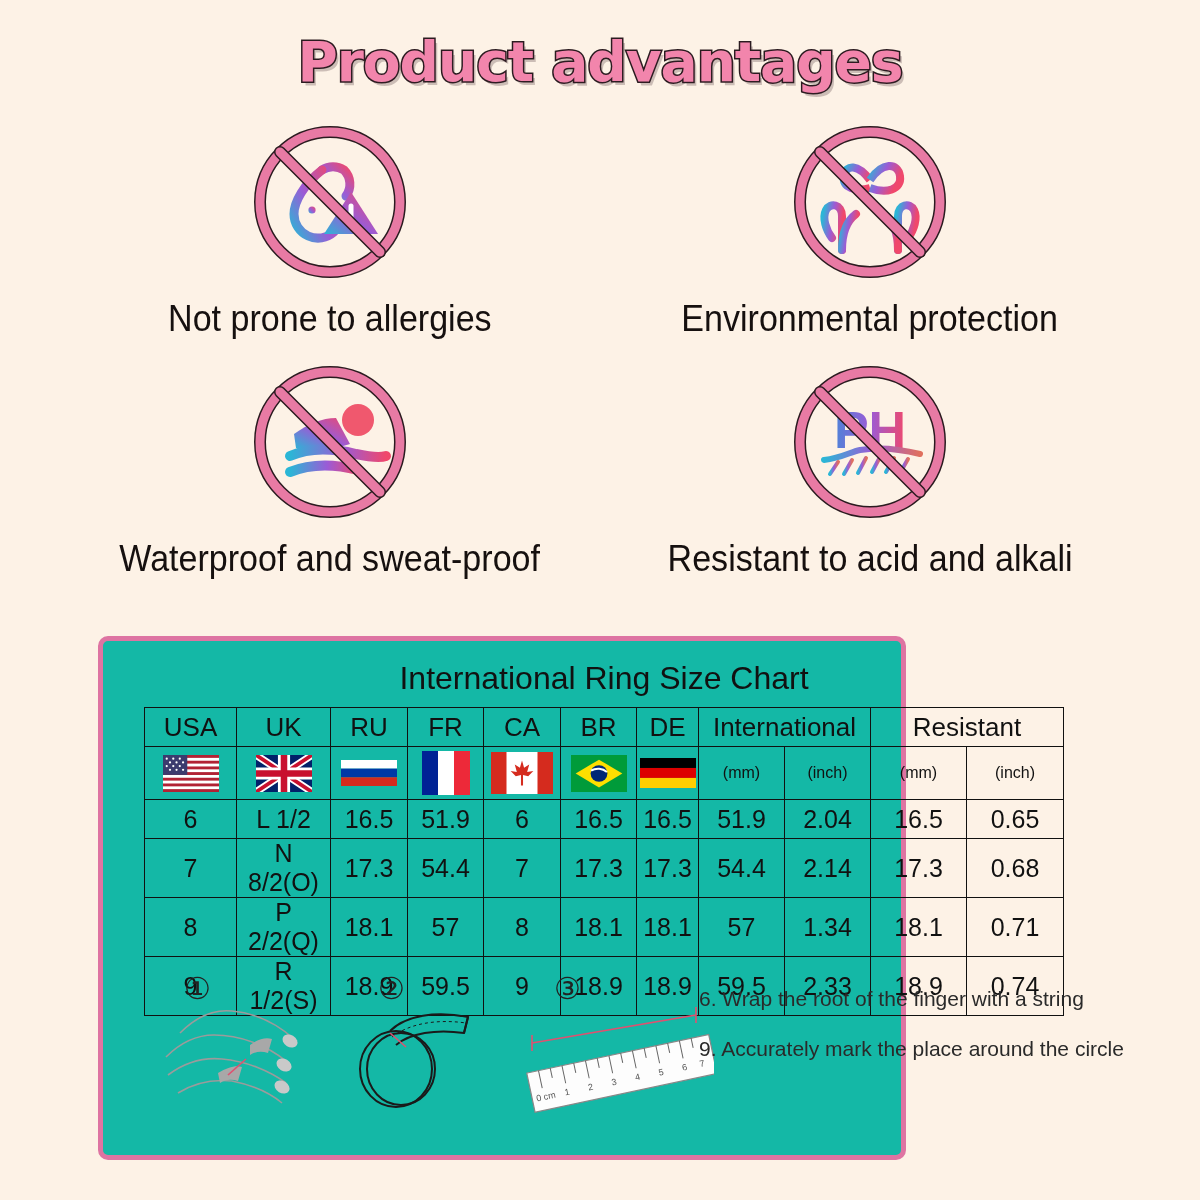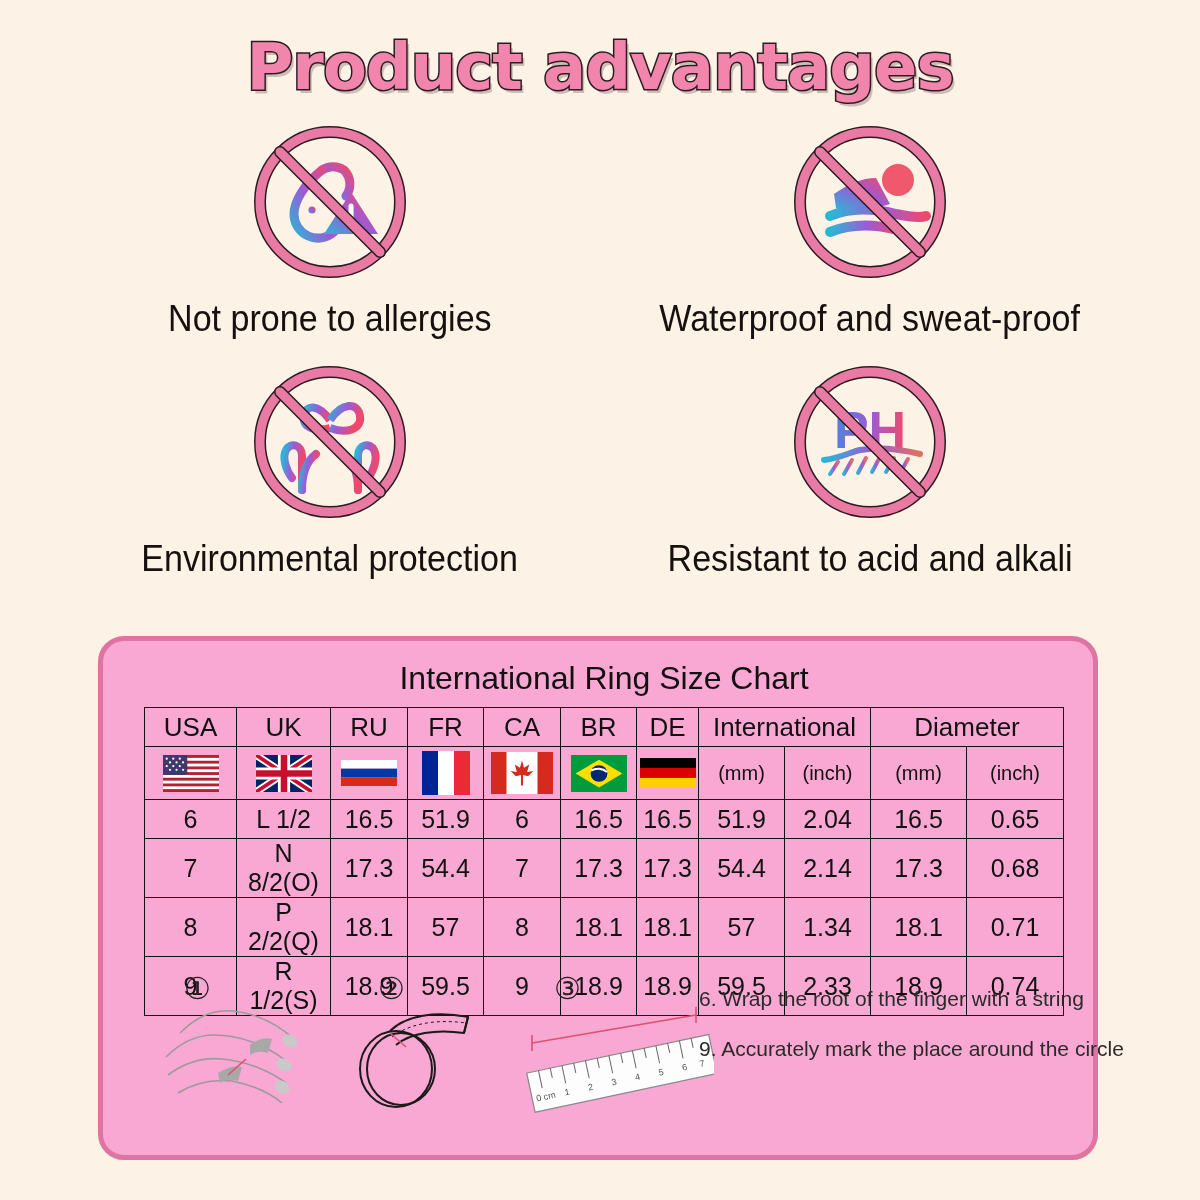--- a/index.html
+++ b/index.html
@@ -17,21 +17,21 @@
 
   
   #page-title {
     position: absolute;
     left: 0;
     top: 30px;
     width: 100%;
     text-align: center;
     font-family: "DejaVu Sans", sans-serif;
     font-weight: bold;
-    font-size: 64px;
+    font-size: 55px;
     letter-spacing: -1px;
     color: #F285AC;
     -webkit-text-stroke: 3px #2b1b20;
     paint-order: stroke fill;
     text-shadow: 3px 4px 0 rgba(60,30,40,0.25);
   }
 
   
   #features {
     position: absolute;
@@ -59,26 +59,26 @@
     color: #16100f;
     white-space: nowrap;
     transform: scaleX(0.92);
   }
 
   
   #chart-card {
     position: absolute;
     left: 98px;
     top: 636px;
-    width: 1000px;
+    width: 808px;
     height: 524px;
     box-sizing: border-box;
-    background: #f9a8d4;
+    background: #14b8a6;
     border: 5px solid #DE74A2;
-    border-radius: 26px;
+    border-radius: 10px;
   }
 
   #size-table {
     position: absolute;
     left: 41px;
     top: 8px;
     width: 919px;
     border-collapse: collapse;
     table-layout: fixed;
   }
@@ -98,21 +98,21 @@
     height: 58px;
     font-size: 32px;
   }
   #size-table .hdr {
     height: 38px;
     font-size: 26px;
     margin-left: 8px;
   }
   #size-table .flagrow td {
     height: 52px;
-    font-size: 20px;
+    font-size: 16px;
   }
   #size-table .datarow td {
     height: 38px;
     font-size: 25px;
   }
 
   
   .flag {
     display: inline-block;
     width: 56px;
@@ -181,20 +181,49 @@
         <path d="M105 88 L105 100" stroke="#fff" stroke-width="5" stroke-linecap="round"></path>
         <circle cx="105" cy="108" r="3.2" fill="#fff"></circle>
 
         <circle cx="84" cy="84" r="70" fill="none" stroke="#2b1b20" stroke-width="12"></circle>
         <circle cx="84" cy="84" r="70" fill="none" stroke="#E87AA4" stroke-width="9"></circle>
         <line x1="34" y1="34" x2="134" y2="134" stroke="#2b1b20" stroke-width="12" stroke-linecap="round"></line>
         <line x1="34" y1="34" x2="134" y2="134" stroke="#E87AA4" stroke-width="9" stroke-linecap="round"></line>
       </svg>
     </div>
     <div class="feature-label">Not prone to allergies</div>
+  </div>
+
+  <div class="feature">
+    <div class="feature-icon">
+      <svg viewBox="0 0 168 168" width="168" height="168">
+        <defs>
+          <linearGradient id="gC" x1="0" y1="0" x2="1" y2="0.4">
+            <stop offset="0%" stop-color="#2BB6D6"></stop>
+            <stop offset="50%" stop-color="#9B5BD6"></stop>
+            <stop offset="100%" stop-color="#F0486B"></stop>
+          </linearGradient>
+        </defs>
+
+        <path d="M84 96 L84 58" fill="none" stroke="url(#gC)" stroke-width="8" stroke-linecap="round"></path>
+        <path d="M84 62 C72 46 60 46 58 58 C56 70 70 74 84 70" fill="none" stroke="url(#gC)" stroke-width="8" stroke-linejoin="round"></path>
+        <path d="M84 62 C96 44 112 44 114 58 C116 72 100 76 84 70" fill="none" stroke="url(#gC)" stroke-width="8" stroke-linejoin="round"></path>
+
+        <path d="M56 132 L56 98 C56 86 44 84 40 92 C36 100 40 112 46 120" fill="none" stroke="url(#gC)" stroke-width="8" stroke-linecap="round" stroke-linejoin="round"></path>
+        <path d="M56 132 C56 112 62 102 70 96" fill="none" stroke="url(#gC)" stroke-width="8" stroke-linecap="round"></path>
+        <path d="M112 132 L112 98 C112 86 124 84 128 92 C132 100 128 112 122 120" fill="none" stroke="url(#gC)" stroke-width="8" stroke-linecap="round" stroke-linejoin="round"></path>
+        <path d="M112 132 C112 112 106 102 98 96" fill="none" stroke="url(#gC)" stroke-width="8" stroke-linecap="round"></path>
+
+        <circle cx="84" cy="84" r="70" fill="none" stroke="#2b1b20" stroke-width="12"></circle>
+        <circle cx="84" cy="84" r="70" fill="none" stroke="#E87AA4" stroke-width="9"></circle>
+        <line x1="34" y1="34" x2="134" y2="134" stroke="#2b1b20" stroke-width="12" stroke-linecap="round"></line>
+        <line x1="34" y1="34" x2="134" y2="134" stroke="#E87AA4" stroke-width="9" stroke-linecap="round"></line>
+      </svg>
+    </div>
+    <div class="feature-label">Environmental protection</div>
   </div>
 
   <div class="feature">
     <div class="feature-icon">
       <svg viewBox="0 0 168 168" width="168" height="168">
         <defs>
           <linearGradient id="gB" x1="0" y1="1" x2="1" y2="0">
             <stop offset="0%" stop-color="#2BB6D6"></stop>
             <stop offset="50%" stop-color="#9B5BD6"></stop>
             <stop offset="100%" stop-color="#F0486B"></stop>
@@ -213,49 +242,20 @@
         <path d="M44 98 C62 90 86 90 110 96 C124 99 134 100 140 98" fill="none" stroke="url(#gB2)" stroke-width="10" stroke-linecap="round"></path>
         <path d="M44 114 C64 106 88 106 112 112" fill="none" stroke="url(#gB2)" stroke-width="10" stroke-linecap="round"></path>
 
         <circle cx="84" cy="84" r="70" fill="none" stroke="#2b1b20" stroke-width="12"></circle>
         <circle cx="84" cy="84" r="70" fill="none" stroke="#E87AA4" stroke-width="9"></circle>
         <line x1="34" y1="34" x2="134" y2="134" stroke="#2b1b20" stroke-width="12" stroke-linecap="round"></line>
         <line x1="34" y1="34" x2="134" y2="134" stroke="#E87AA4" stroke-width="9" stroke-linecap="round"></line>
       </svg>
     </div>
     <div class="feature-label">Waterproof and sweat-proof</div>
-  </div>
-
-  <div class="feature">
-    <div class="feature-icon">
-      <svg viewBox="0 0 168 168" width="168" height="168">
-        <defs>
-          <linearGradient id="gC" x1="0" y1="0" x2="1" y2="0.4">
-            <stop offset="0%" stop-color="#2BB6D6"></stop>
-            <stop offset="50%" stop-color="#9B5BD6"></stop>
-            <stop offset="100%" stop-color="#F0486B"></stop>
-          </linearGradient>
-        </defs>
-
-        <path d="M84 96 L84 58" fill="none" stroke="url(#gC)" stroke-width="8" stroke-linecap="round"></path>
-        <path d="M84 62 C72 46 60 46 58 58 C56 70 70 74 84 70" fill="none" stroke="url(#gC)" stroke-width="8" stroke-linejoin="round"></path>
-        <path d="M84 62 C96 44 112 44 114 58 C116 72 100 76 84 70" fill="none" stroke="url(#gC)" stroke-width="8" stroke-linejoin="round"></path>
-
-        <path d="M56 132 L56 98 C56 86 44 84 40 92 C36 100 40 112 46 120" fill="none" stroke="url(#gC)" stroke-width="8" stroke-linecap="round" stroke-linejoin="round"></path>
-        <path d="M56 132 C56 112 62 102 70 96" fill="none" stroke="url(#gC)" stroke-width="8" stroke-linecap="round"></path>
-        <path d="M112 132 L112 98 C112 86 124 84 128 92 C132 100 128 112 122 120" fill="none" stroke="url(#gC)" stroke-width="8" stroke-linecap="round" stroke-linejoin="round"></path>
-        <path d="M112 132 C112 112 106 102 98 96" fill="none" stroke="url(#gC)" stroke-width="8" stroke-linecap="round"></path>
-
-        <circle cx="84" cy="84" r="70" fill="none" stroke="#2b1b20" stroke-width="12"></circle>
-        <circle cx="84" cy="84" r="70" fill="none" stroke="#E87AA4" stroke-width="9"></circle>
-        <line x1="34" y1="34" x2="134" y2="134" stroke="#2b1b20" stroke-width="12" stroke-linecap="round"></line>
-        <line x1="34" y1="34" x2="134" y2="134" stroke="#E87AA4" stroke-width="9" stroke-linecap="round"></line>
-      </svg>
-    </div>
-    <div class="feature-label">Environmental protection</div>
   </div>
 
   <div class="feature">
     <div class="feature-icon">
       <svg viewBox="0 0 168 168" width="168" height="168">
         <defs>
           <linearGradient id="gD" x1="0" y1="0" x2="1" y2="0">
             <stop offset="0%" stop-color="#4D84D8"></stop>
             <stop offset="50%" stop-color="#9B5BD6"></stop>
             <stop offset="100%" stop-color="#F0486B"></stop>
@@ -311,21 +311,21 @@
       </tr>
       <tr>
         <td class="hdr">USA</td>
         <td class="hdr">UK</td>
         <td class="hdr">RU</td>
         <td class="hdr">FR</td>
         <td class="hdr">CA</td>
         <td class="hdr">BR</td>
         <td class="hdr">DE</td>
         <td class="hdr" colspan="2">International</td>
-        <td class="hdr" colspan="2">Diameter</td>
+        <td class="hdr" colspan="2">Resistant</td>
       </tr>
       <tr class="flagrow">
         <td>
           <span class="flag">
             <svg viewBox="0 0 60 40" preserveAspectRatio="none">
               <rect width="60" height="40" fill="#fff"></rect>
               <g fill="#B22234">
                 <rect y="0" width="60" height="3.1"></rect>
                   <rect y="6.2" width="60" height="3.1"></rect>
                 <rect y="12.4" width="60" height="3.1"></rect>

